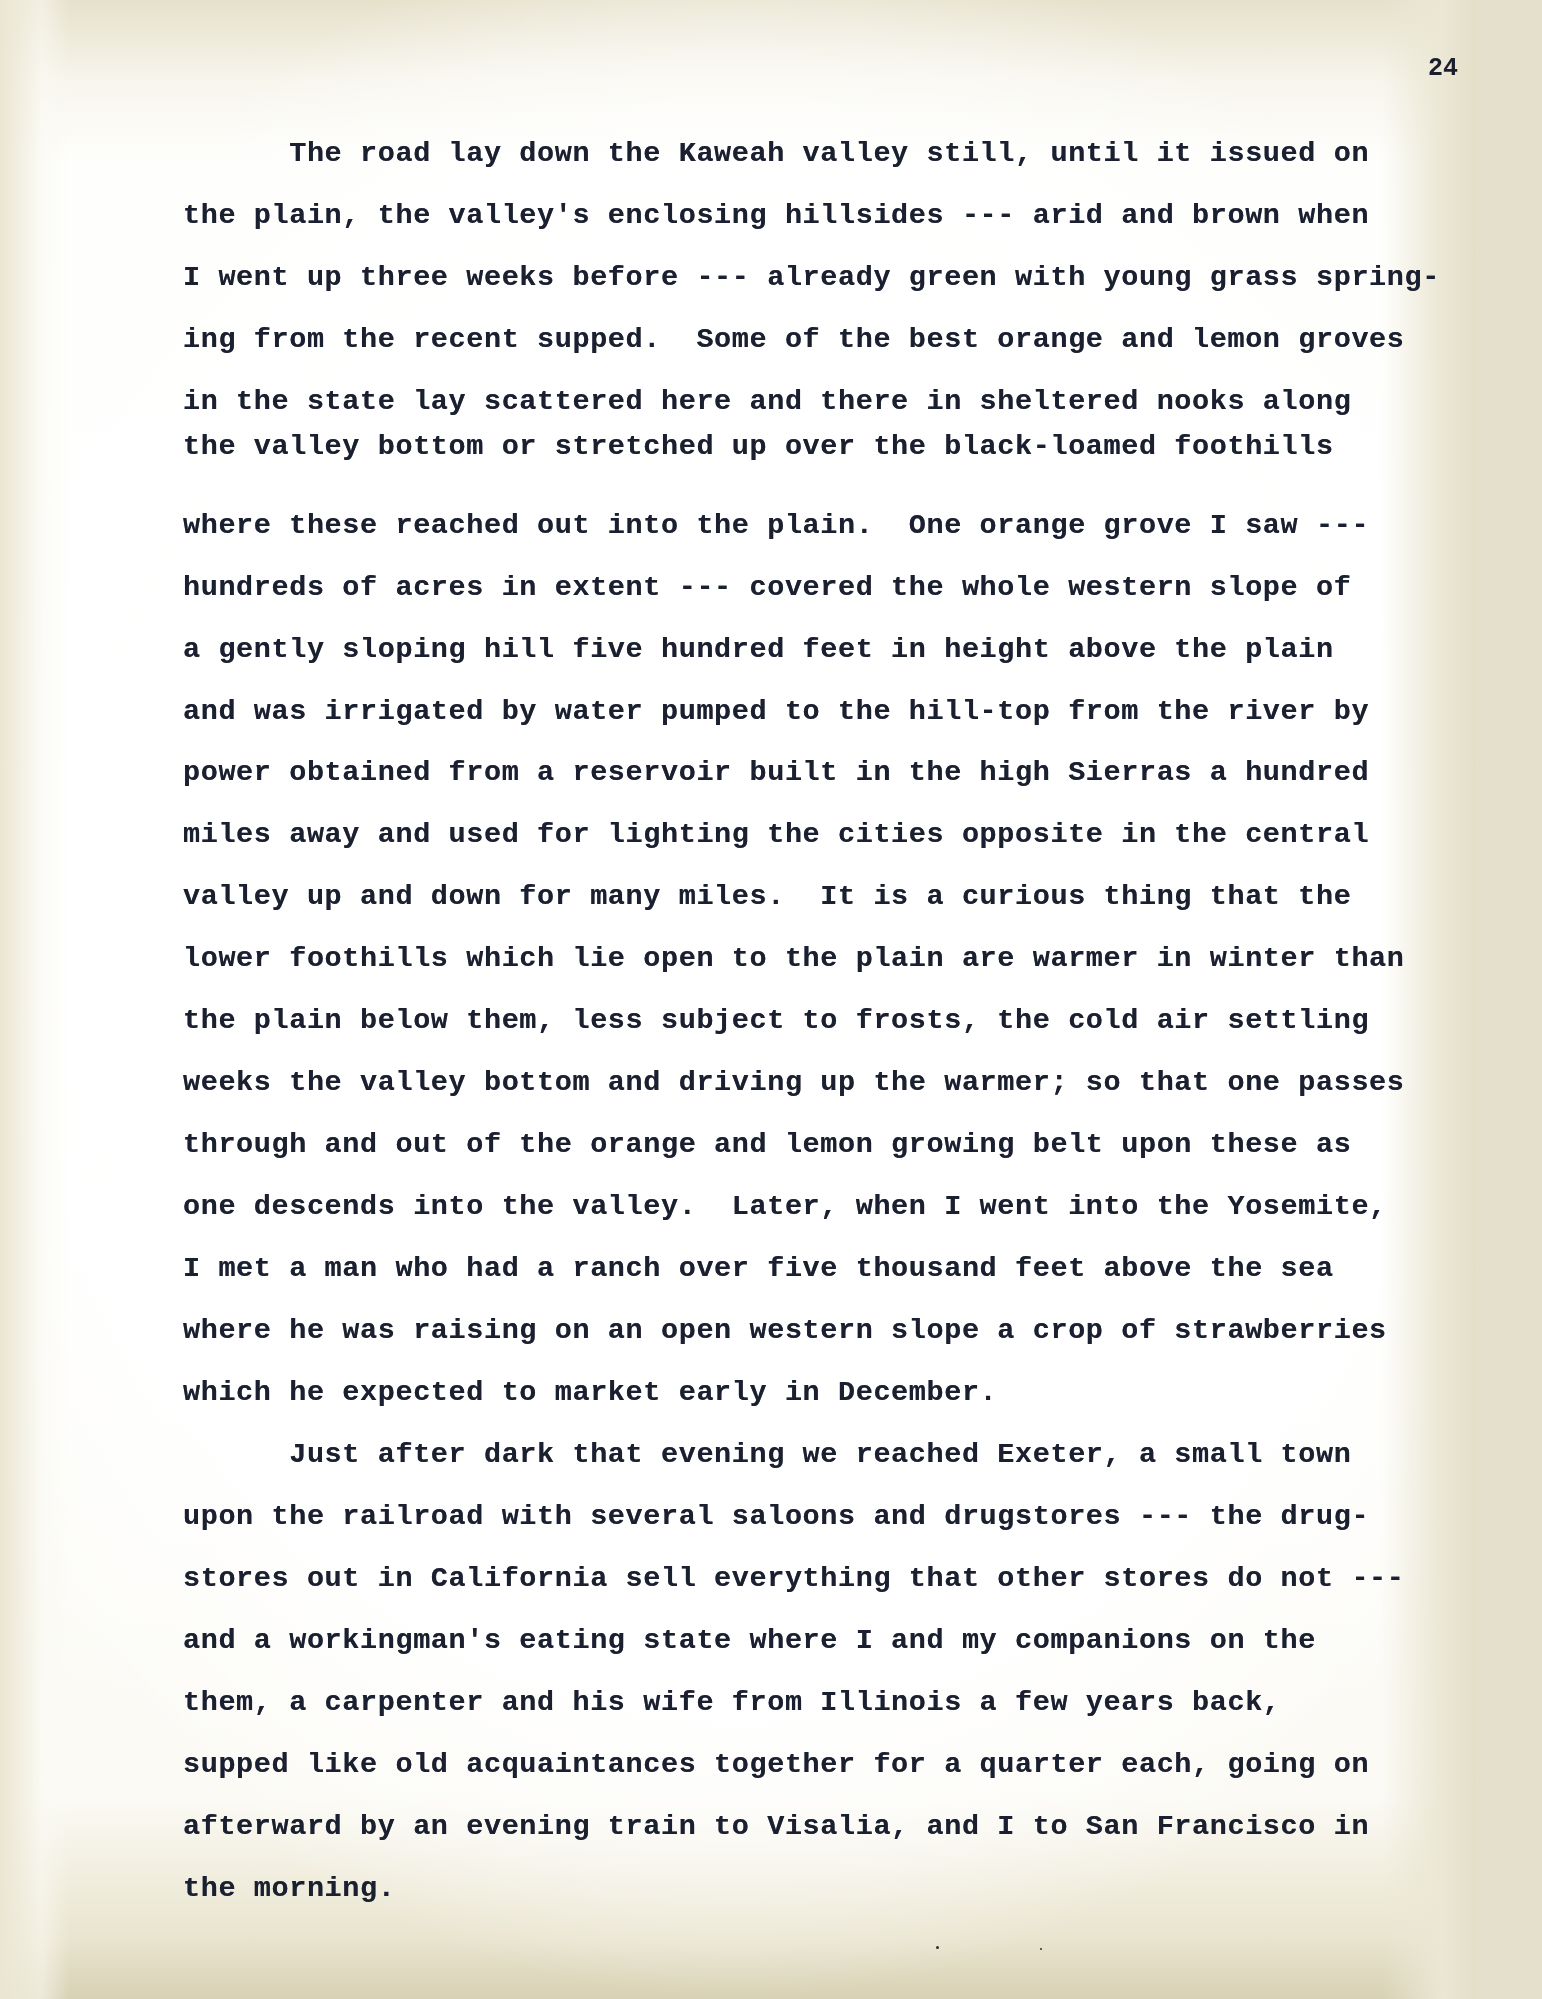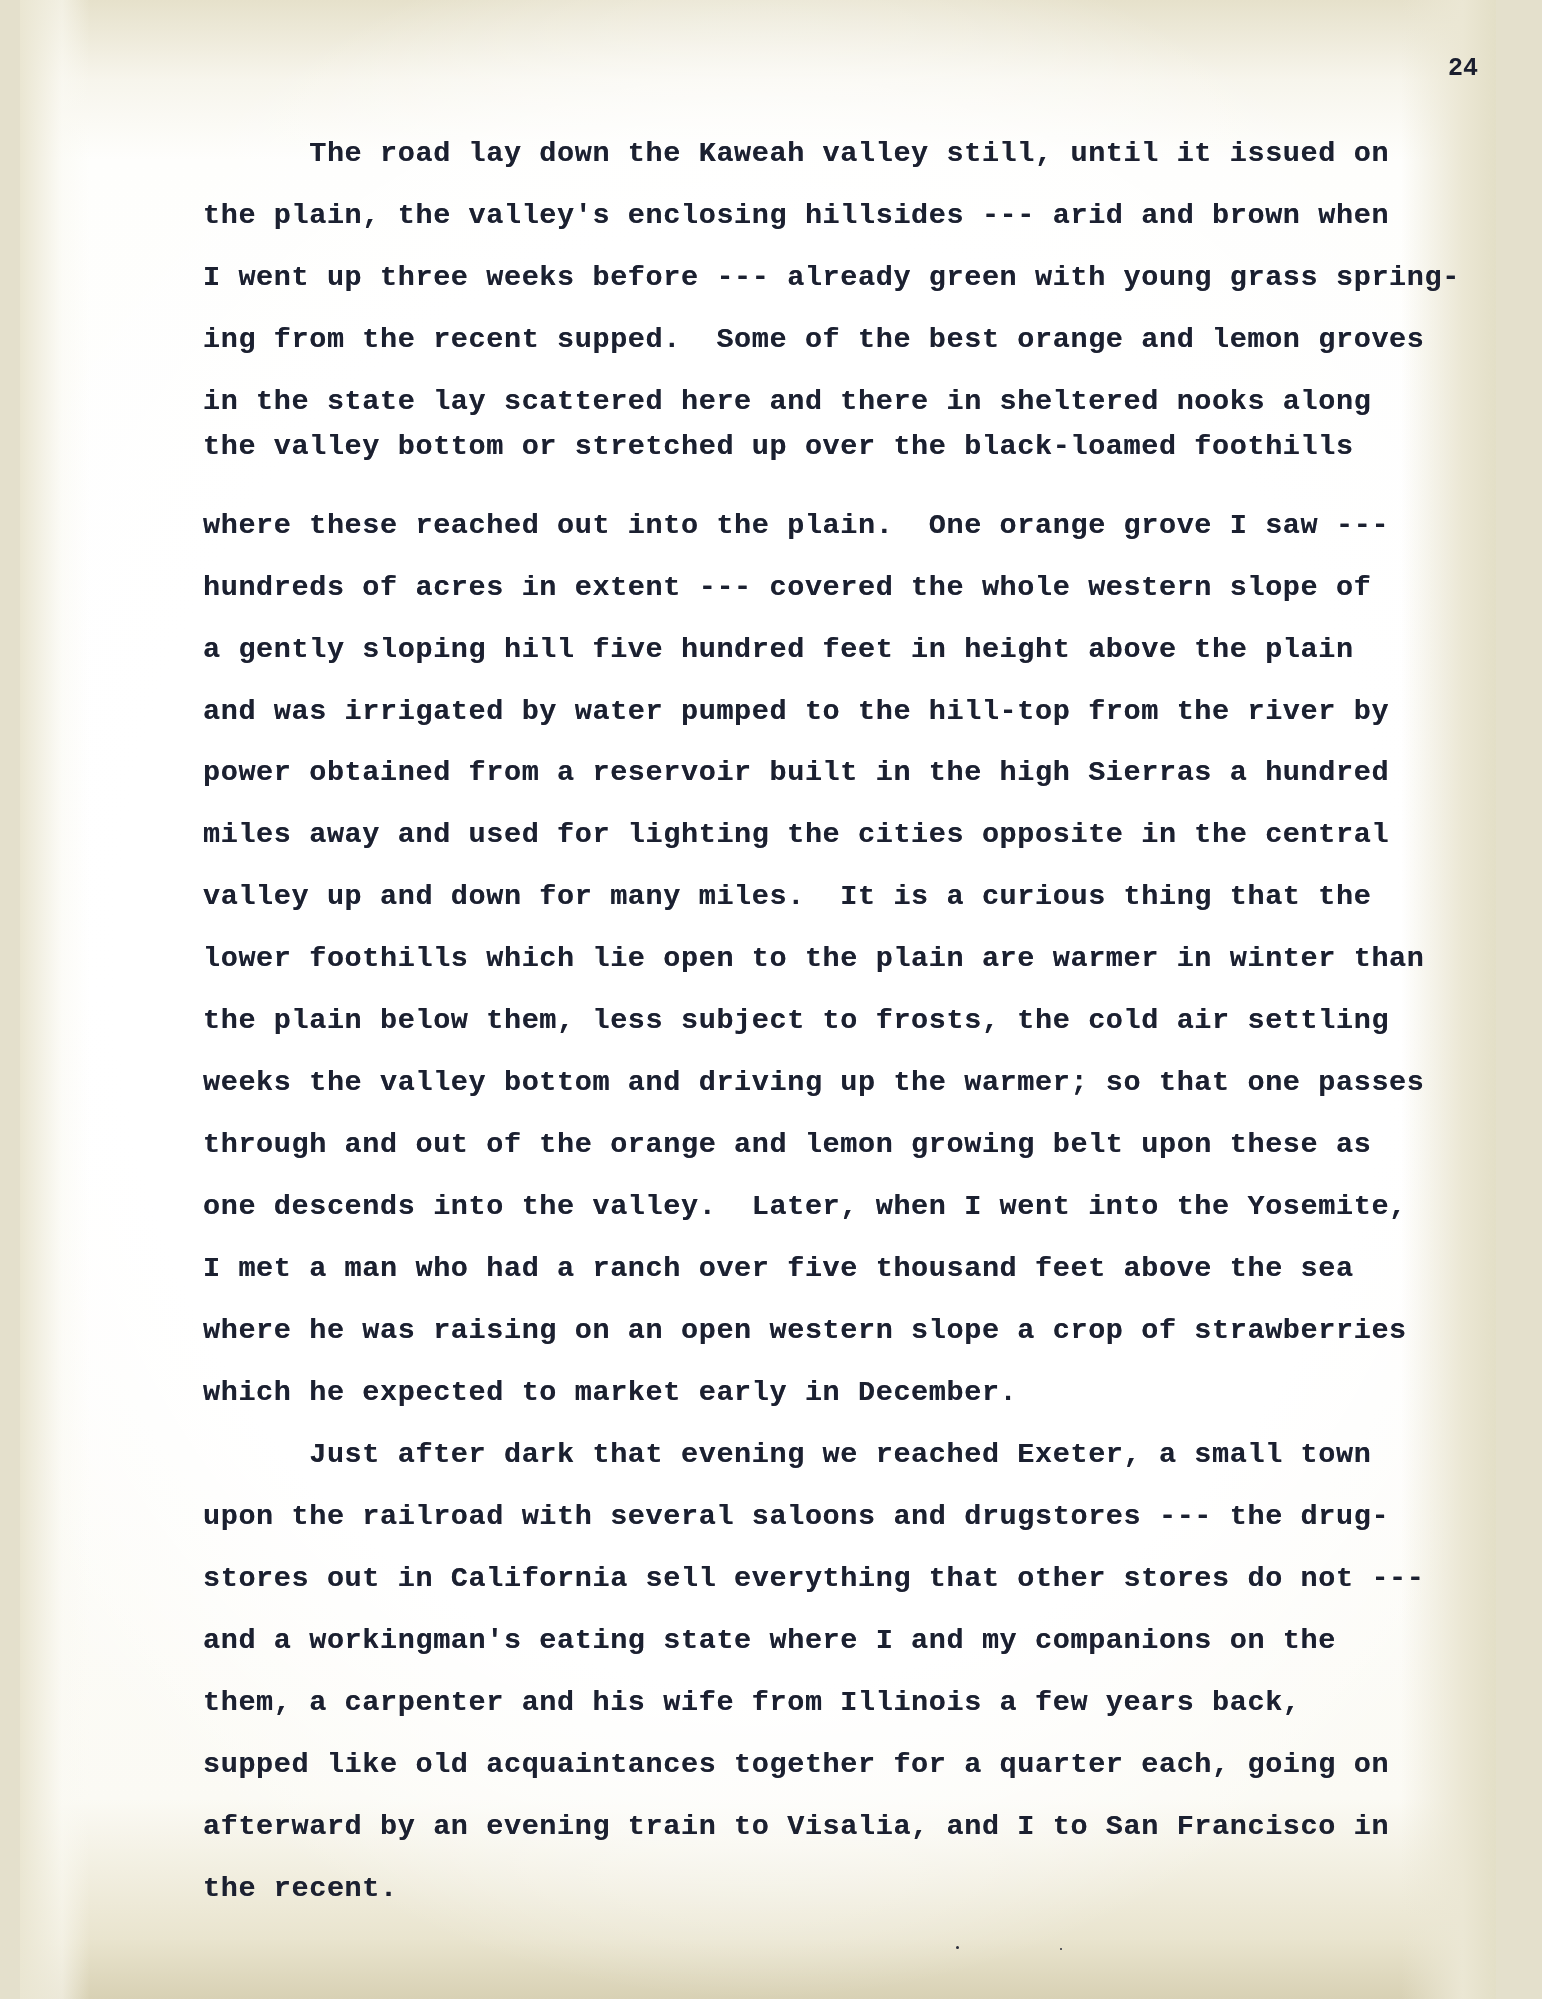--- a/index.html
+++ b/index.html
@@ -14,21 +14,20 @@
       background: #e4e0cc;
     }
     .page {
       position: absolute;
       left: 0; top: 0;
       width: 1476px;
       height: 1999px;
       background:
         radial-gradient(ellipse 62% 52% at 50% 48%, #ffffff 0%, #ffffff 70%, rgba(255,255,255,0) 100%),
         linear-gradient(to bottom, #e6e1cb 0%, #f7f5ec 4%, #fefefc 8%, #ffffff 50%, #fbfaf4 90%, #e9e4ce 97%, #d8d1b4 100%);
-      margin-left: 20px;
     }
     .page::before {
       content: "";
       position: absolute;
       left: 0; top: 0; bottom: 0;
       width: 70px;
       background: linear-gradient(to right, #eae6d2 0%, rgba(250,249,242,0.6) 60%, rgba(255,255,255,0) 100%);
     }
     .page::after {
       content: "";
@@ -101,18 +100,18 @@
     <div class="line" style="top:1115px">I met a man who had a ranch over five thousand feet above the sea</div>
     <div class="line" style="top:1177px">where he was raising on an open western slope a crop of strawberries</div>
     <div class="line" style="top:1239px">which he expected to market early in December.</div>
     <div class="line" style="top:1301px">      Just after dark that evening we reached Exeter, a small town</div>
     <div class="line" style="top:1363px">upon the railroad with several saloons and drugstores --- the drug-</div>
     <div class="line" style="top:1425px">stores out in California sell everything that other stores do not ---</div>
     <div class="line" style="top:1487px">and a workingman's eating state where I and my companions on the</div>
     <div class="line" style="top:1549px">them, a carpenter and his wife from Illinois a few years back,</div>
     <div class="line" style="top:1611px">supped like old acquaintances together for a quarter each, going on</div>
     <div class="line" style="top:1673px">afterward by an evening train to Visalia, and I to San Francisco in</div>
-    <div class="line" style="top:1735px">the recent.</div>
+    <div class="line" style="top:1735px">the morning.</div>
   </div>
 
   <div class="dot" style="left:936px; top:1946px;"></div>
   <div class="dot" style="left:1040px; top:1948px; width:2px; height:2px;"></div>
 </div>
 
 </body></html>

